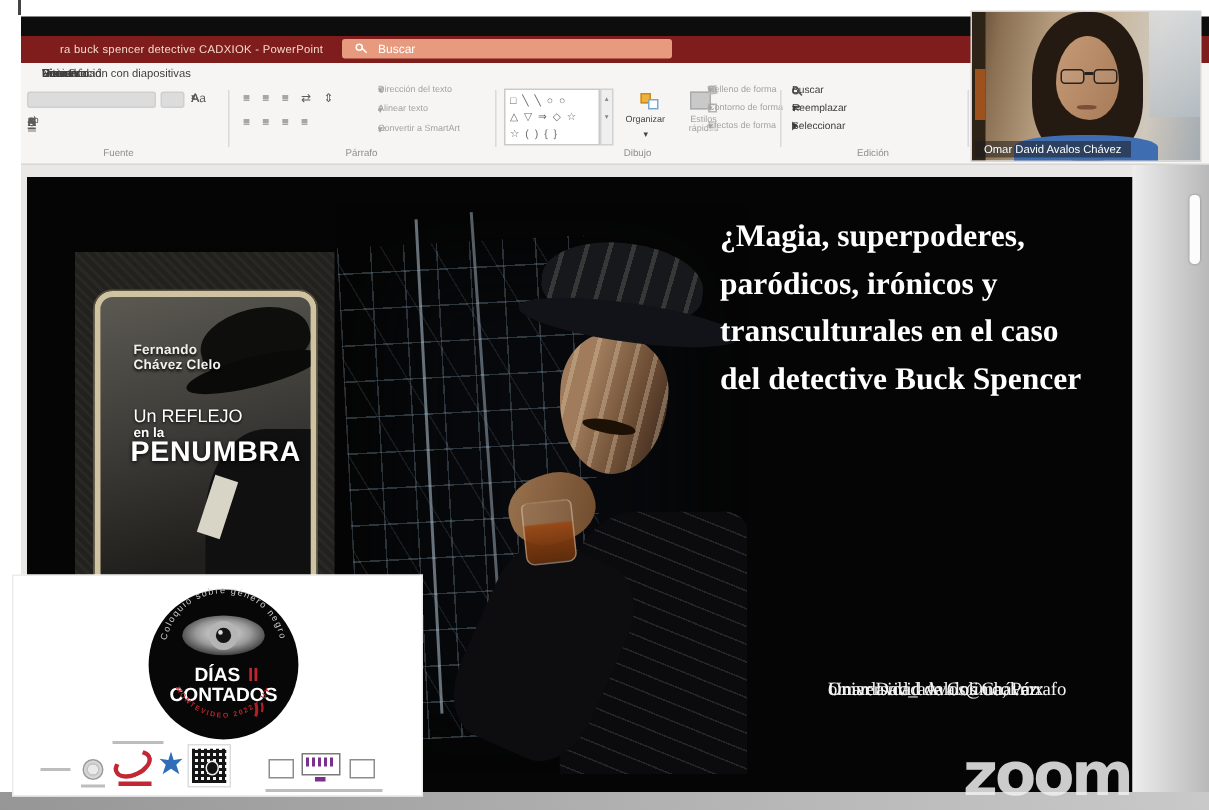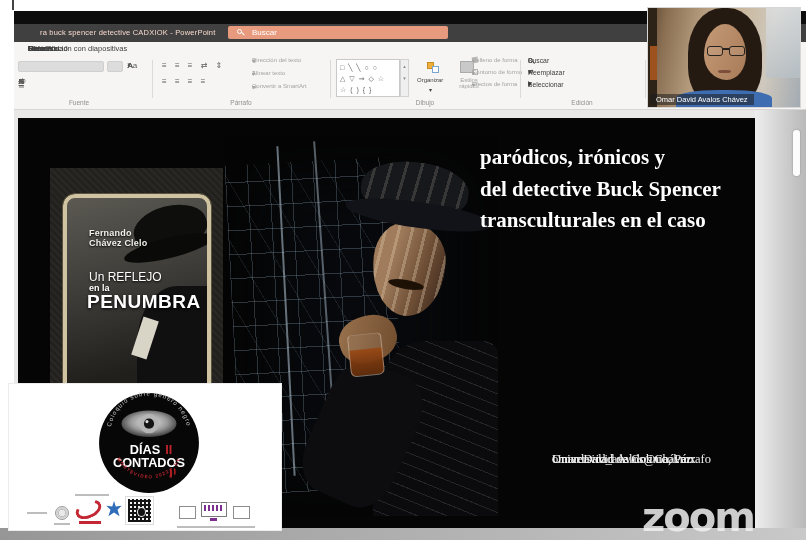--- a/index.html
+++ b/index.html
@@ -3,21 +3,21 @@
 <meta charset="utf-8">
 <style>
   html,body{margin:0;padding:0;background:#ffffff;}
   #app{position:relative;width:806px;height:540px;background:#fff;overflow:hidden;
        font-family:"Liberation Sans",sans-serif;}
   #app *{position:absolute;box-sizing:border-box;}
 
   
   .top-tick{left:12px;top:0;width:2px;height:10px;background:#444;}
   .top-black{left:14px;top:11px;width:792px;height:13px;background:#0d0d0d;}
-  .titlebar{left:14px;top:24px;width:792px;height:18px;background:#404040;}
+  .titlebar{left:14px;top:24px;width:792px;height:18px;background:#7f1d1d;}
   .titlebar .doc-title{left:26px;top:4px;font-size:7.5px;color:#f6d9cd;letter-spacing:.2px;white-space:nowrap;}
   .search-pill{left:214px;top:2px;width:220px;height:13px;background:#e89a7f;border-radius:2px;
                display:flex;align-items:center;padding-left:24px;color:#fff;font-size:8px;}
   .mag{left:9px;top:3px;width:5px;height:5px;border:1.2px solid #fff;border-radius:50%;}
   .mag::after{content:"";position:absolute;width:3.5px;height:1.2px;background:#fff;
               transform:rotate(45deg);right:-3px;bottom:-1.5px;}
 
   
   .ribbon{left:14px;top:42px;width:792px;height:68px;background:#f6f5f4;border-bottom:1px solid #d8d6d4;}
   .tabs{left:14px;top:2px;height:14px;display:flex;gap:11px;font-size:7.5px;color:#3e3e3e;white-space:nowrap;position:absolute;}
@@ -305,23 +305,24 @@
           <div class="face-stripes"></div>
         </div>
         <div class="hat-crown"></div>
         <div class="hat-brim"></div>
         <div class="mustache"></div>
         <div class="hand"></div>
         <div class="glass"></div>
       </div>
 
       <div class="slide-title">
+        <div style="position:relative;">¿Magia, superpoderes,</div>
         <div style="position:relative;">paródicos, irónicos y</div>
+        <div style="position:relative;">transculturales en el caso</div>
         <div style="position:relative;">del detective Buck Spencer</div>
-        <div style="position:relative;">transculturales en el caso</div>
       </div>
 
       <div class="slide-author">
         <div>Omar David Avalos Chávez</div>
         <div>Universidad de Colima, Párrafo</div>
         <div>omardavid_avalos@ucol.mx</div>
       </div>
     </div>
 
     <div class="right-col">

